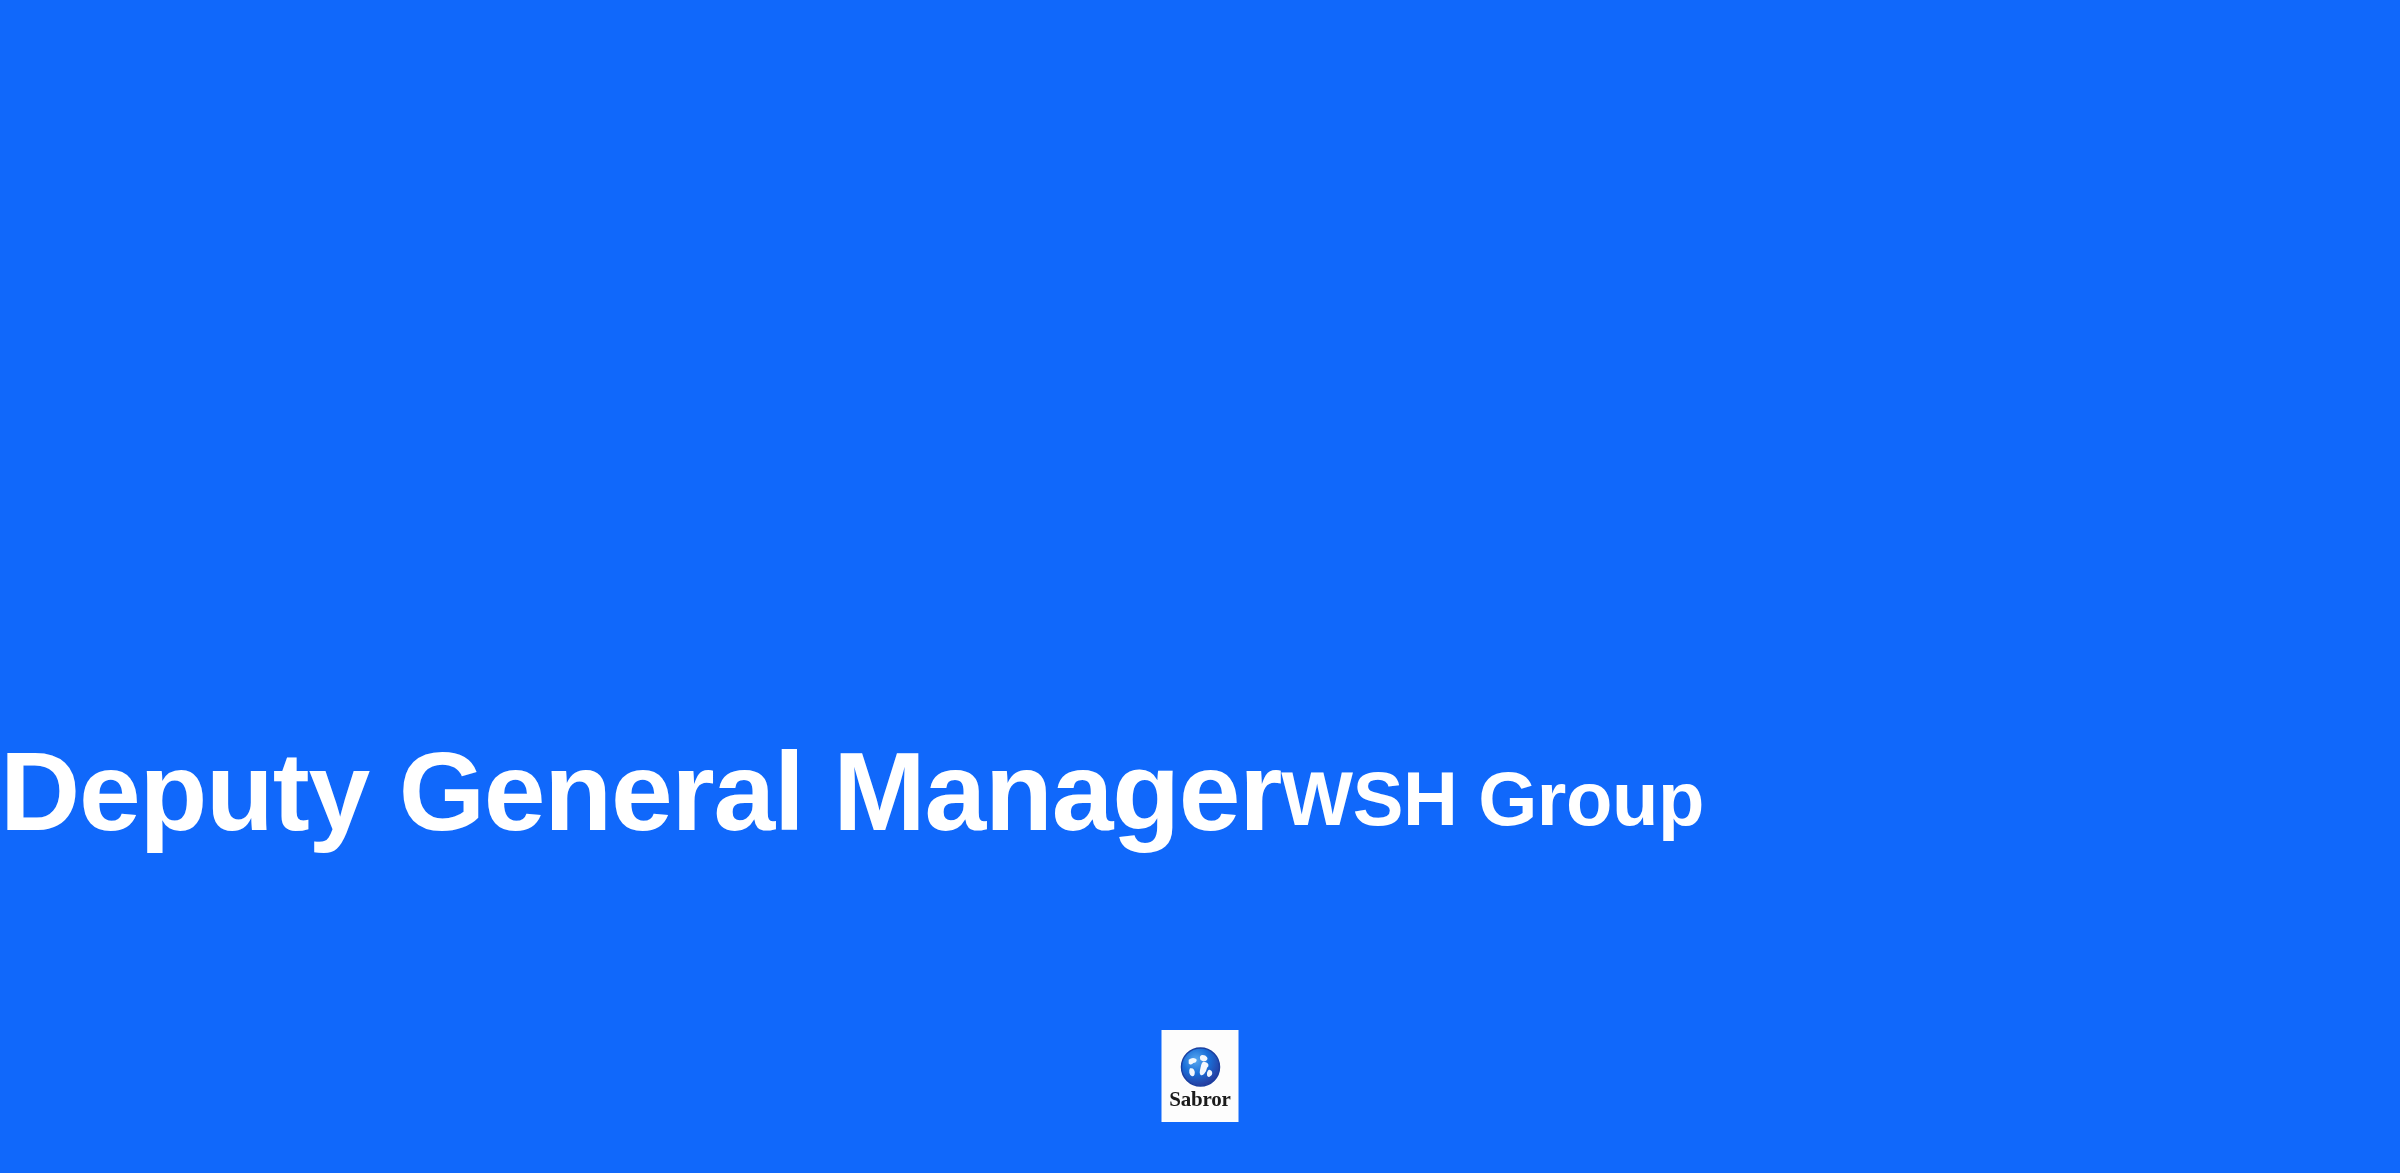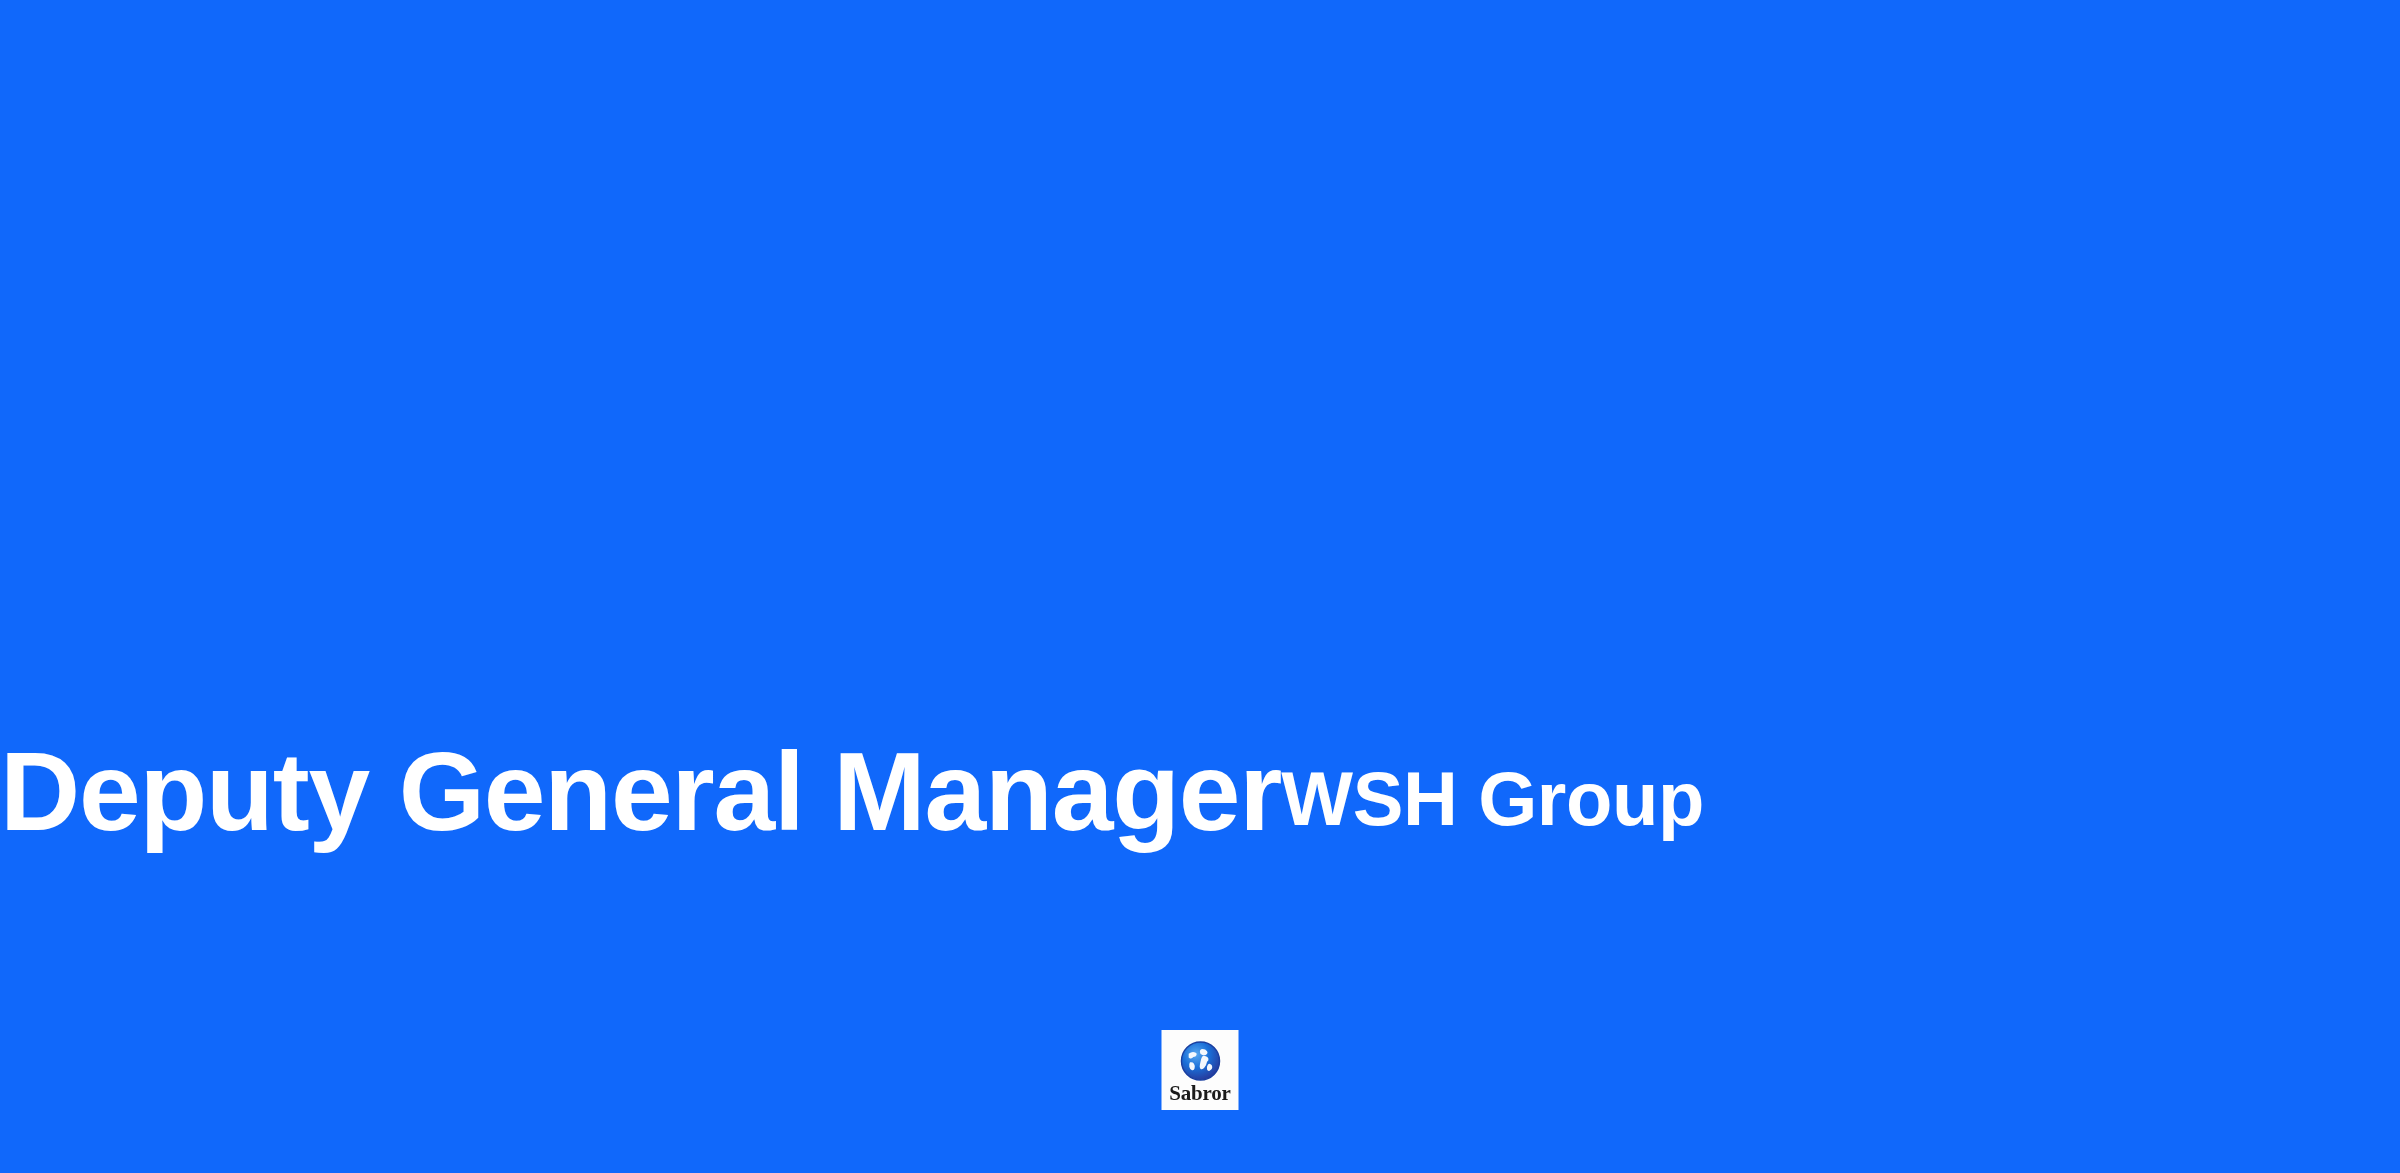--- a/index.html
+++ b/index.html
@@ -64,21 +64,21 @@
     margin-top: 12px;
   }
 
   
   .logo-wrap {
     position: absolute;
     left: 50%;
     top: 1030px;
     transform: translateX(-50%);
     width: 77px;
-    height: 80px;
+    height: 92px;
     background: #fdfdfd;
     display: flex;
     flex-direction: column;
     align-items: center;
     justify-content: center;
     box-sizing: border-box;
     padding-top: 3px;
   }
 
   .logo-globe {

